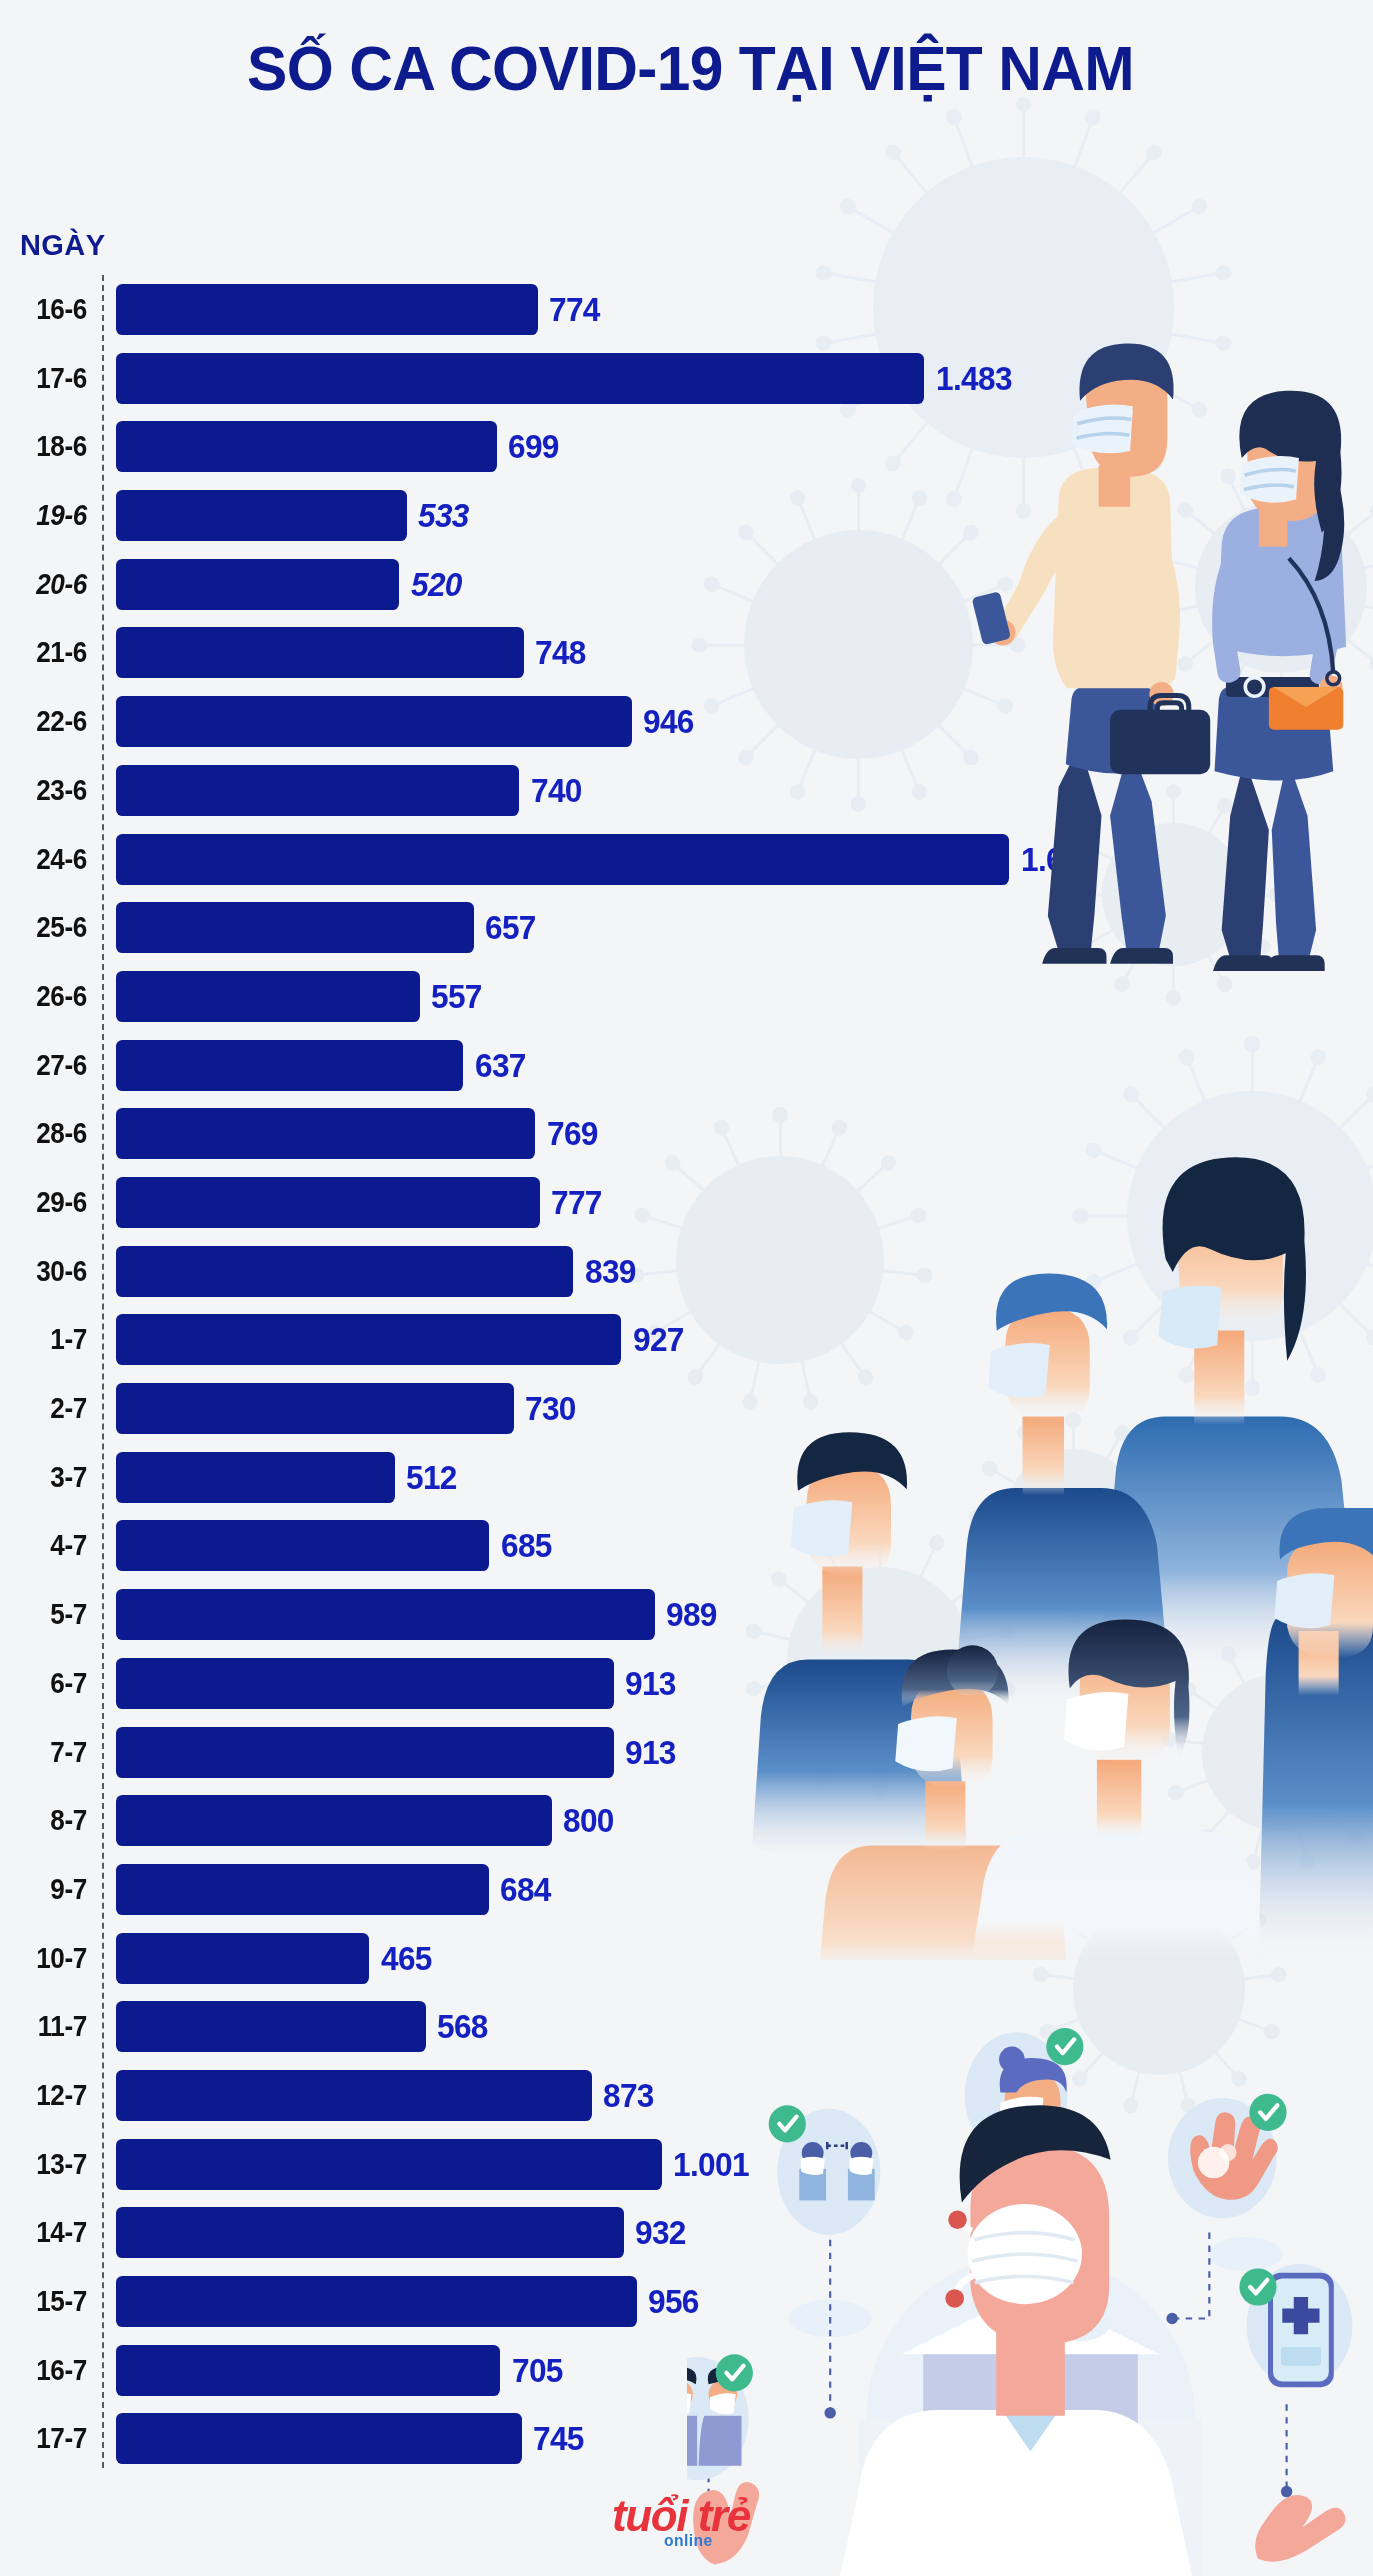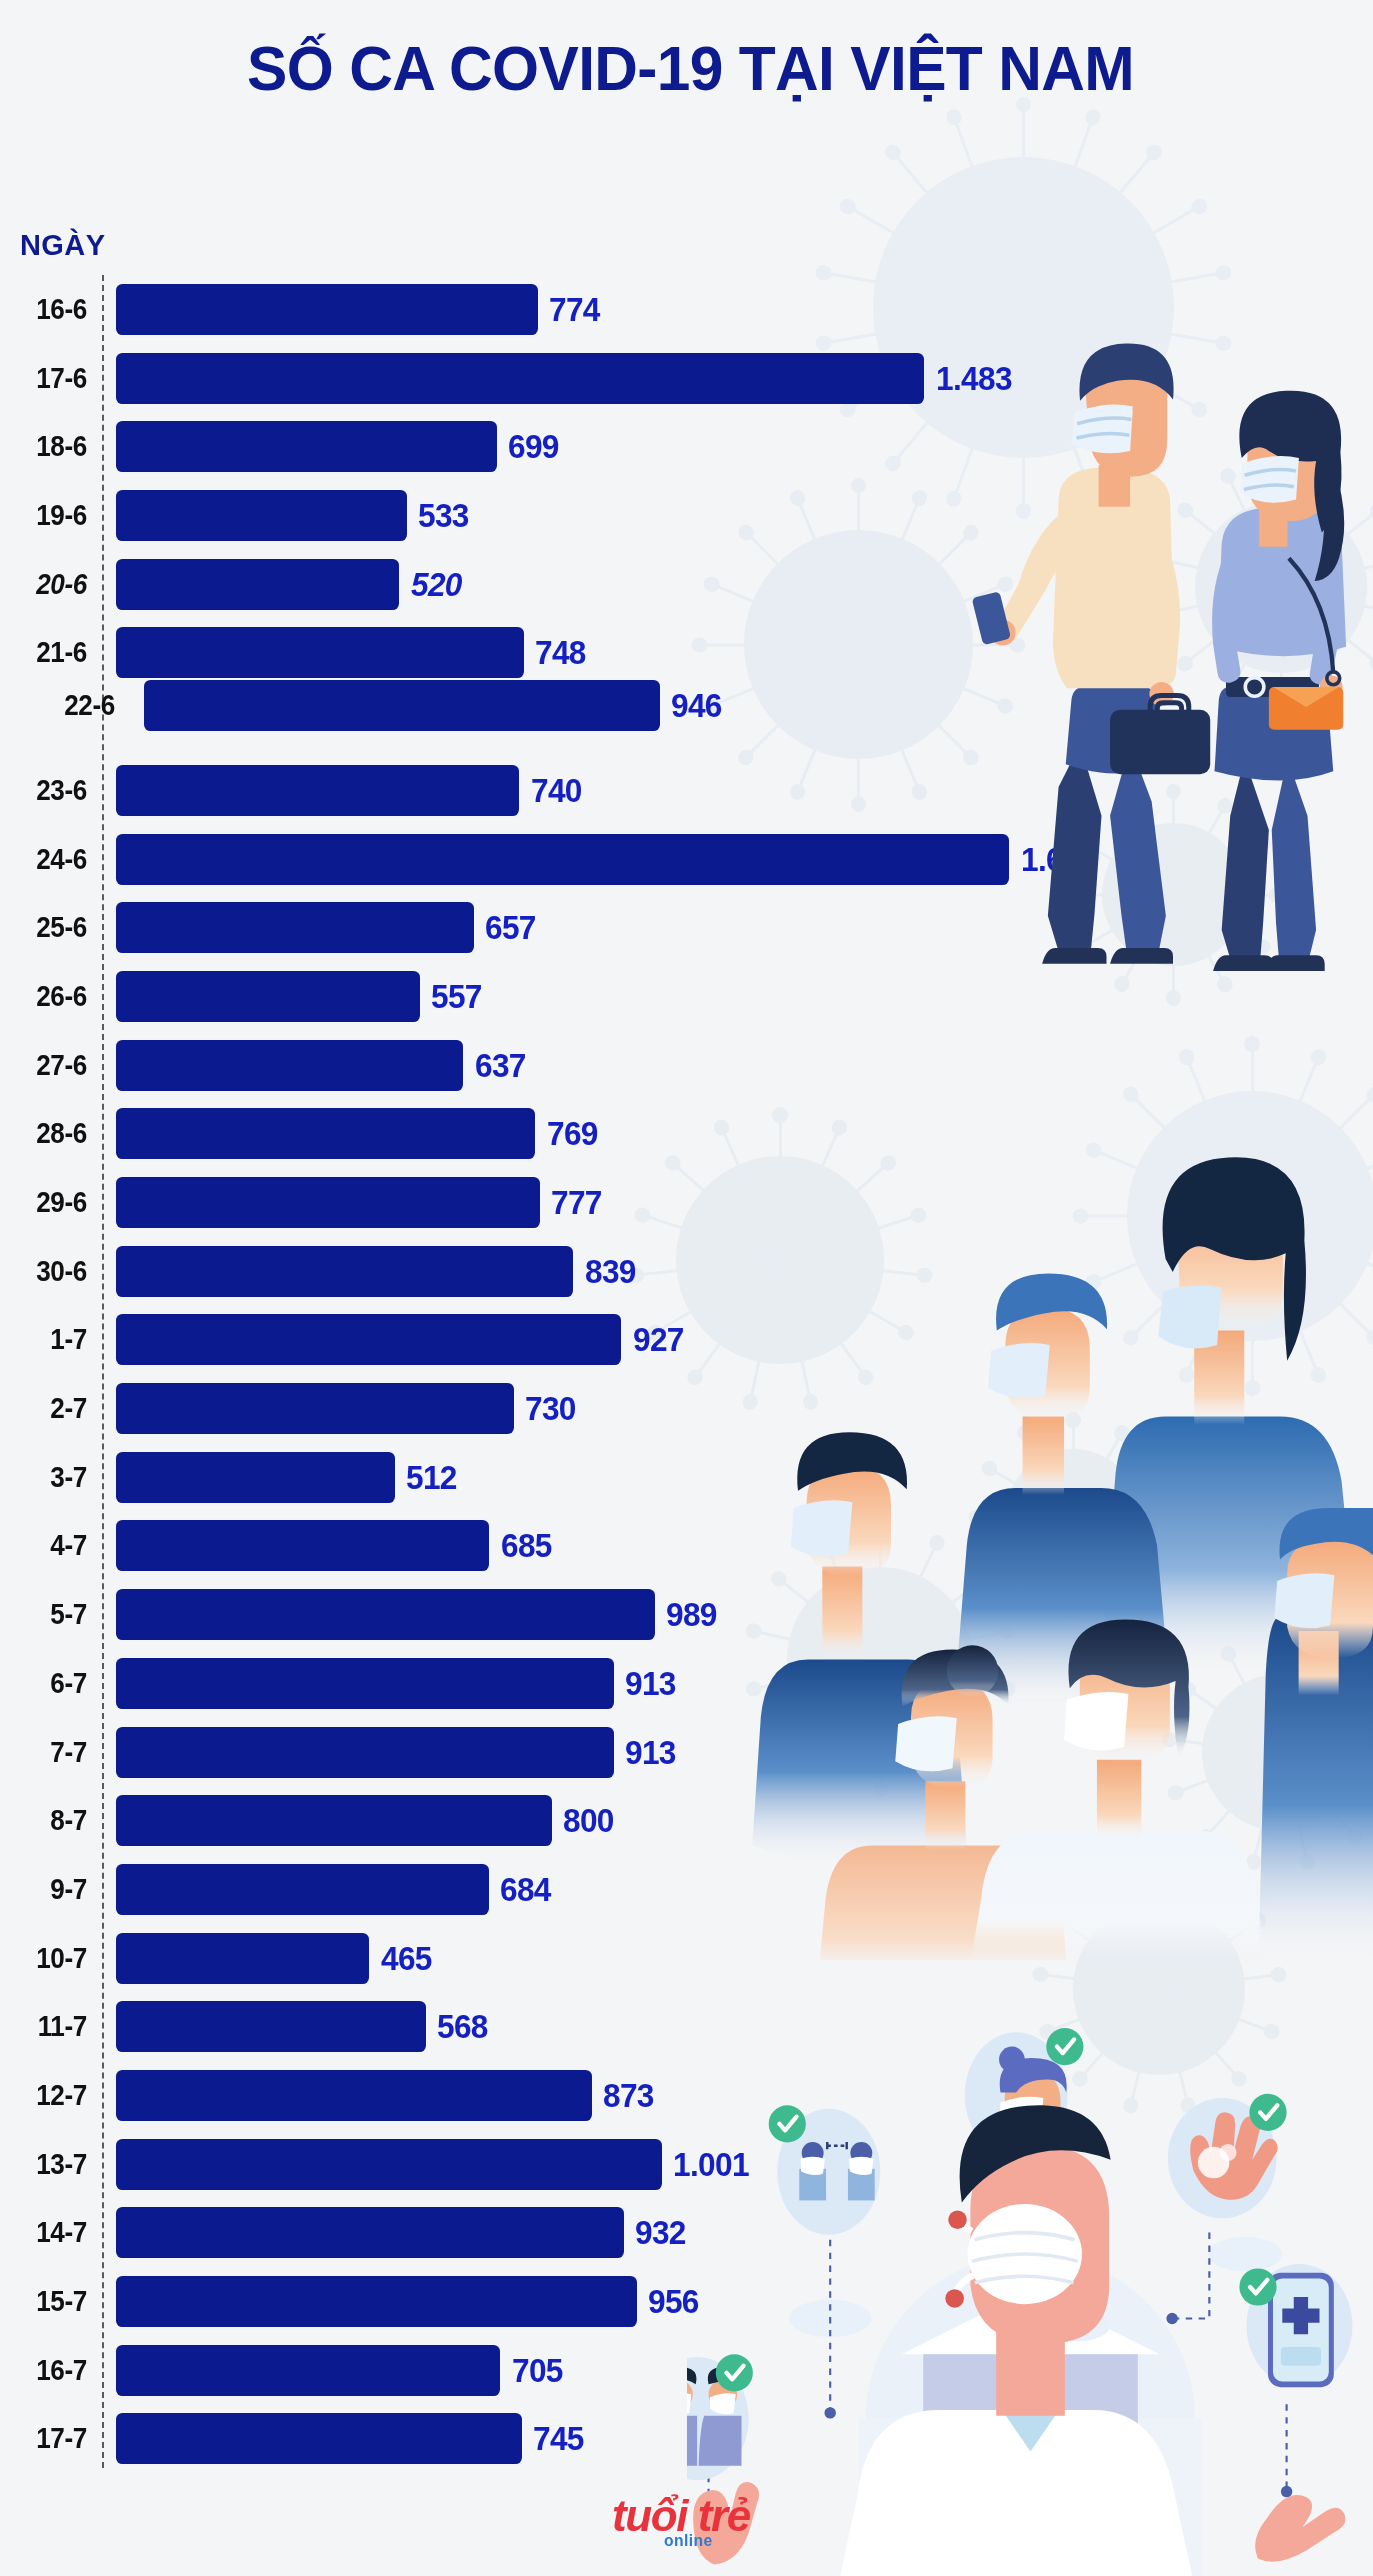--- a/index.html
+++ b/index.html
@@ -344,36 +344,36 @@
       <div class="row" style="top: 69px;">
         <div class="row-label">17-6</div>
         <div class="bar" style="width: 808px; background: rgb(12, 26, 143);"></div>
         <div class="bar-value" style="left: 936px; color: rgb(20, 32, 192);">1.483</div>
       </div>
       <div class="row" style="top: 137px;">
         <div class="row-label">18-6</div>
         <div class="bar" style="width: 381px; background: rgb(12, 26, 143);"></div>
         <div class="bar-value" style="left: 508px; color: rgb(20, 32, 192);">699</div>
       </div>
-      <div class="row" style="top: 206px;">
+      <div class="row" style="top: 206px; font-style: italic;">
         <div class="row-label">19-6</div>
         <div class="bar" style="width: 291px; background: rgb(12, 26, 143);"></div>
         <div class="bar-value" style="left: 418px; color: rgb(20, 32, 192);">533</div>
       </div>
       <div class="row" style="top: 275px; font-style: italic;">
         <div class="row-label">20-6</div>
         <div class="bar" style="width: 283px; background: rgb(12, 26, 143);"></div>
         <div class="bar-value" style="left: 411px; color: rgb(20, 32, 192);">520</div>
       </div>
       <div class="row" style="top: 343px;">
         <div class="row-label">21-6</div>
         <div class="bar" style="width: 408px; background: rgb(12, 26, 143);"></div>
         <div class="bar-value" style="left: 535px; color: rgb(20, 32, 192);">748</div>
       </div>
-      <div class="row" style="top: 396px; margin-left: 28px;">
+      <div class="row" style="top: 412px;">
         <div class="row-label">22-6</div>
         <div class="bar" style="width: 516px; background: rgb(12, 26, 143);"></div>
         <div class="bar-value" style="left: 643px; color: rgb(20, 32, 192);">946</div>
       </div>
       <div class="row" style="top: 481px;">
         <div class="row-label">23-6</div>
         <div class="bar" style="width: 403px; background: rgb(12, 26, 143);"></div>
         <div class="bar-value" style="left: 531px; color: rgb(20, 32, 192);">740</div>
       </div>
       <div class="row" style="top: 550px;">

